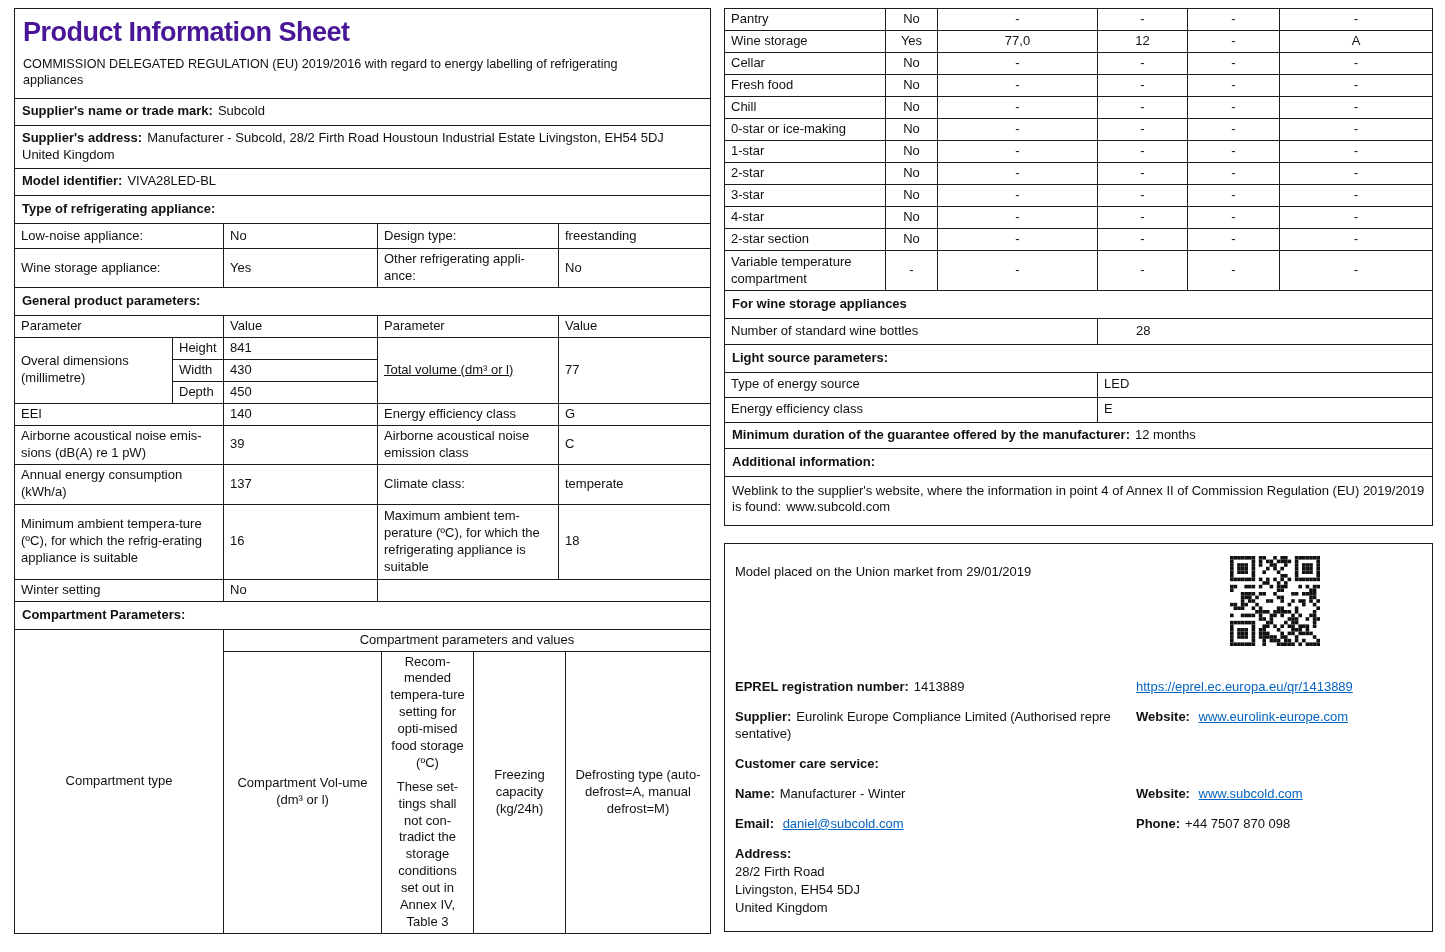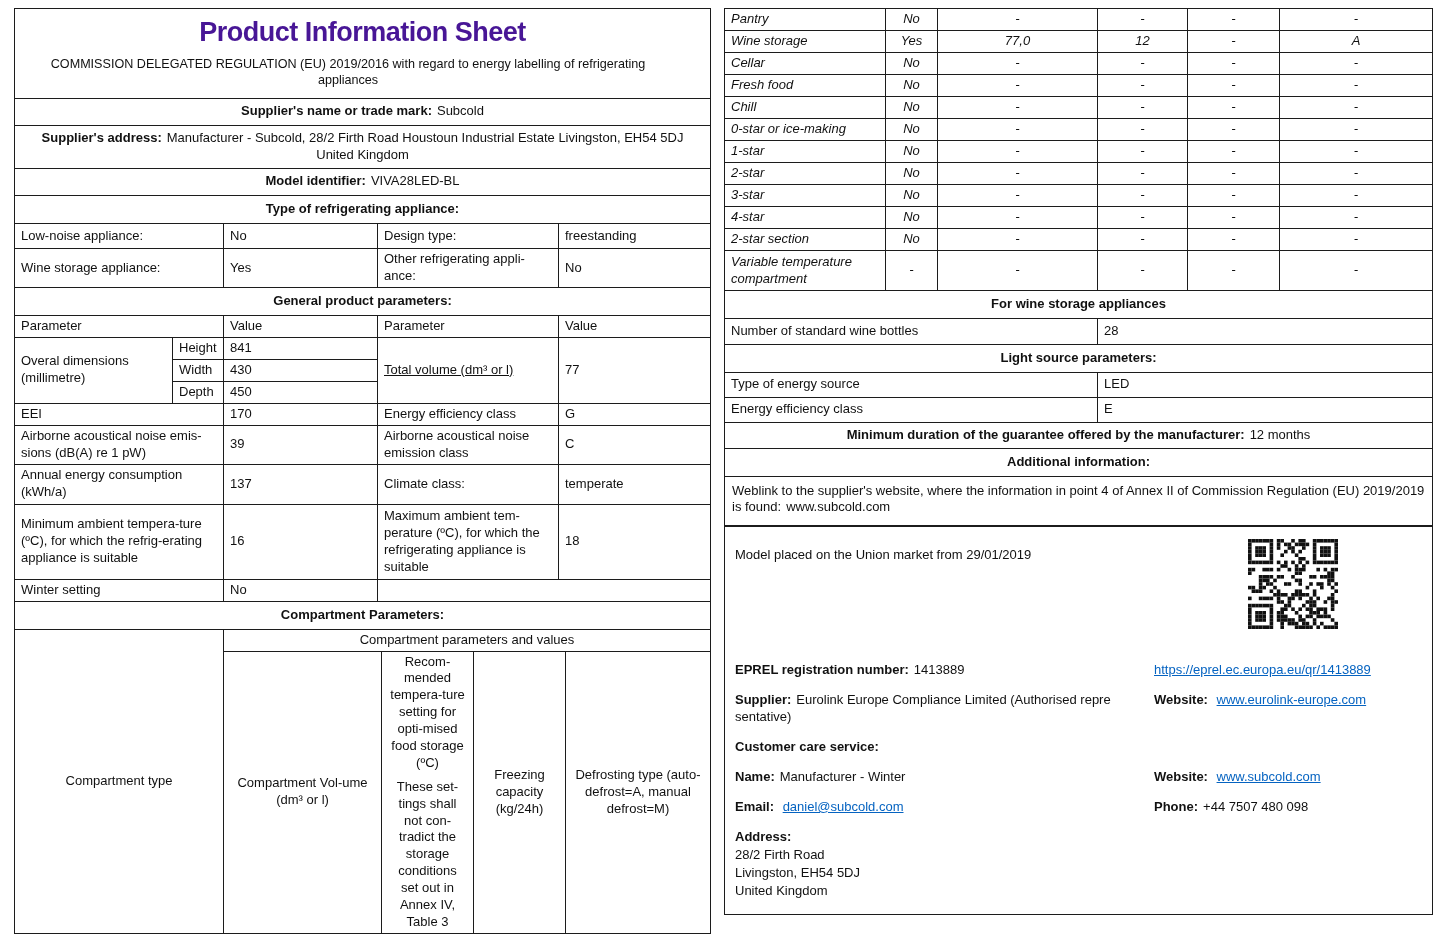--- a/index.html
+++ b/index.html
@@ -14,33 +14,33 @@
     font-family:"Liberation Sans",sans-serif;
     font-size:13px;line-height:1.3;color:#111;
     overflow:hidden;
   }
   .page{display:flex;gap:13px;padding:8px 13px 8px 14px;}
   .col-left{width:697px;flex:none;}
   .col-right{width:709px;flex:none;}
   .panel{border:1px solid var(--border);background:#fff;}
 
   
-  .sec{border-bottom:1px solid var(--border);text-align:center;}
+  .sec{border-bottom:1px solid var(--border);}
   .pad{padding:4px 7px;}
   .b{font-weight:bold;}
   .val{margin-left:5px;}
   .heading{font-weight:bold;padding:5px 7px;}
 
   
   .grid{display:grid;}
   .g4{grid-template-columns:209px 154px 181px 1fr;}
   .g4w{grid-template-columns:209px 154px 1fr;}
   .gdim{grid-template-columns:158px 51px 154px 181px 1fr;}
   .gch{grid-template-columns:209px 158px 92px 92px 1fr;}
-  .gcomp{grid-template-columns:161px 52px 160px 90px 92px 1fr;font-style:italic;}
+  .gcomp{grid-template-columns:161px 52px 160px 90px 92px 1fr;}
   .g2{grid-template-columns:373px 1fr;}
 
   .cell{
     padding:2px 6px;border-right:1px solid var(--border);
     display:flex;align-items:center;min-height:22px;
   }
   .cell.lastcol{border-right:none;}
   .cell.bb{border-bottom:1px solid var(--border);}
   .cell.center{justify-content:center;text-align:center;}
 
@@ -62,21 +62,21 @@
   
   .tallhead .cell{min-height:0;}
   .tall{min-height:294px;}
   .temp-col p+p{margin-top:7px;}
 
   
   .gcomp .cell{min-height:21px;padding:1px 6px;}
   .varrow .cell{min-height:39px;}
 
   
-  .reg-panel{min-height:365px;padding:12px 0 14px 10px;}
+  .reg-panel{margin-top:17px;min-height:365px;padding:12px 18px 14px 10px;}
   .reg-grid{display:grid;grid-template-columns:1fr 278px;column-gap:14px;}
   .reg-row{margin-bottom:13px;}
   a, .link{color:var(--link);text-decoration:underline;cursor:pointer;}
   .qr-wrap{display:flex;justify-content:center;}
   svg.qr{width:90px;height:90px;display:block;}
   .addr-lines div{line-height:1.4;}
   .marketrow{min-height:110px;align-items:flex-start;}
   .cc-head{font-weight:bold;margin-bottom:13px;}
 </style>
 </head>
@@ -133,21 +133,21 @@
         <div class="cell bb" style="grid-row:1 / span 3;grid-column:4;text-decoration:underline;">Total volume (dm³ or l)</div>
         <div class="cell bb lastcol" style="grid-row:1 / span 3;grid-column:5;">77</div>
         <div class="cell bb" style="grid-row:2;grid-column:2;">Width</div>
         <div class="cell bb" style="grid-row:2;grid-column:3;">430</div>
         <div class="cell bb" style="grid-row:3;grid-column:2;">Depth</div>
         <div class="cell bb" style="grid-row:3;grid-column:3;">450</div>
       </div>
 
       <div class="grid g4">
         <div class="cell bb">EEI</div>
-        <div class="cell bb">170</div>
+        <div class="cell bb">140</div>
         <div class="cell bb">Energy efficiency class</div>
         <div class="cell bb lastcol">G</div>
 
         <div class="cell bb h39">Airborne acoustical noise emis-sions (dB(A) re 1 pW)</div>
         <div class="cell bb h39">39</div>
         <div class="cell bb h39">Airborne acoustical noise emission class</div>
         <div class="cell bb h39 lastcol">C</div>
 
         <div class="cell bb h40">Annual energy consumption (kWh/a)</div>
         <div class="cell bb h40">137</div>
@@ -283,21 +283,21 @@
           <div class="cell center">-</div>
           <div class="cell center">-</div>
           <div class="cell center lastcol">-</div>
         </div>
       </div>
 
       <div class="sec heading">For wine storage appliances</div>
 
       <div class="grid g2 sec">
         <div class="cell h25" style="border-bottom:none;">Number of standard wine bottles</div>
-        <div class="cell h25 lastcol" style="border-bottom:none;">28</div>
+        <div class="cell h25 lastcol" style="border-bottom:none;margin-left:32px;">28</div>
       </div>
 
       <div class="sec heading">Light source parameters:</div>
 
       <div>
         <div class="grid g2">
           <div class="cell bb h25">Type of energy source</div>
           <div class="cell bb h25 lastcol">LED</div>
         </div>
         <div class="grid g2">
@@ -644,21 +644,21 @@
         <div class="reg-row" style="grid-column:2;grid-row:5;">
           <span class="b">Website:</span>
           <a class="link val">www.subcold.com</a>
         </div>
 
         <div class="reg-row" style="grid-column:1;grid-row:6;">
           <span class="b">Email:</span>
           <a class="link val">daniel@subcold.com</a>
         </div>
         <div class="reg-row" style="grid-column:2;grid-row:6;">
-          <span class="b">Phone:</span><span class="val">+44 7507 480 098</span>
+          <span class="b">Phone:</span><span class="val">+44 7507 870 098</span>
         </div>
 
         <div style="grid-column:1;grid-row:7;">
           <div class="b">Address:</div>
           <div class="addr-lines">
             <div>28/2 Firth Road</div>
             <div>Livingston, EH54 5DJ</div>
             <div>United Kingdom</div>
           </div>
         </div>

